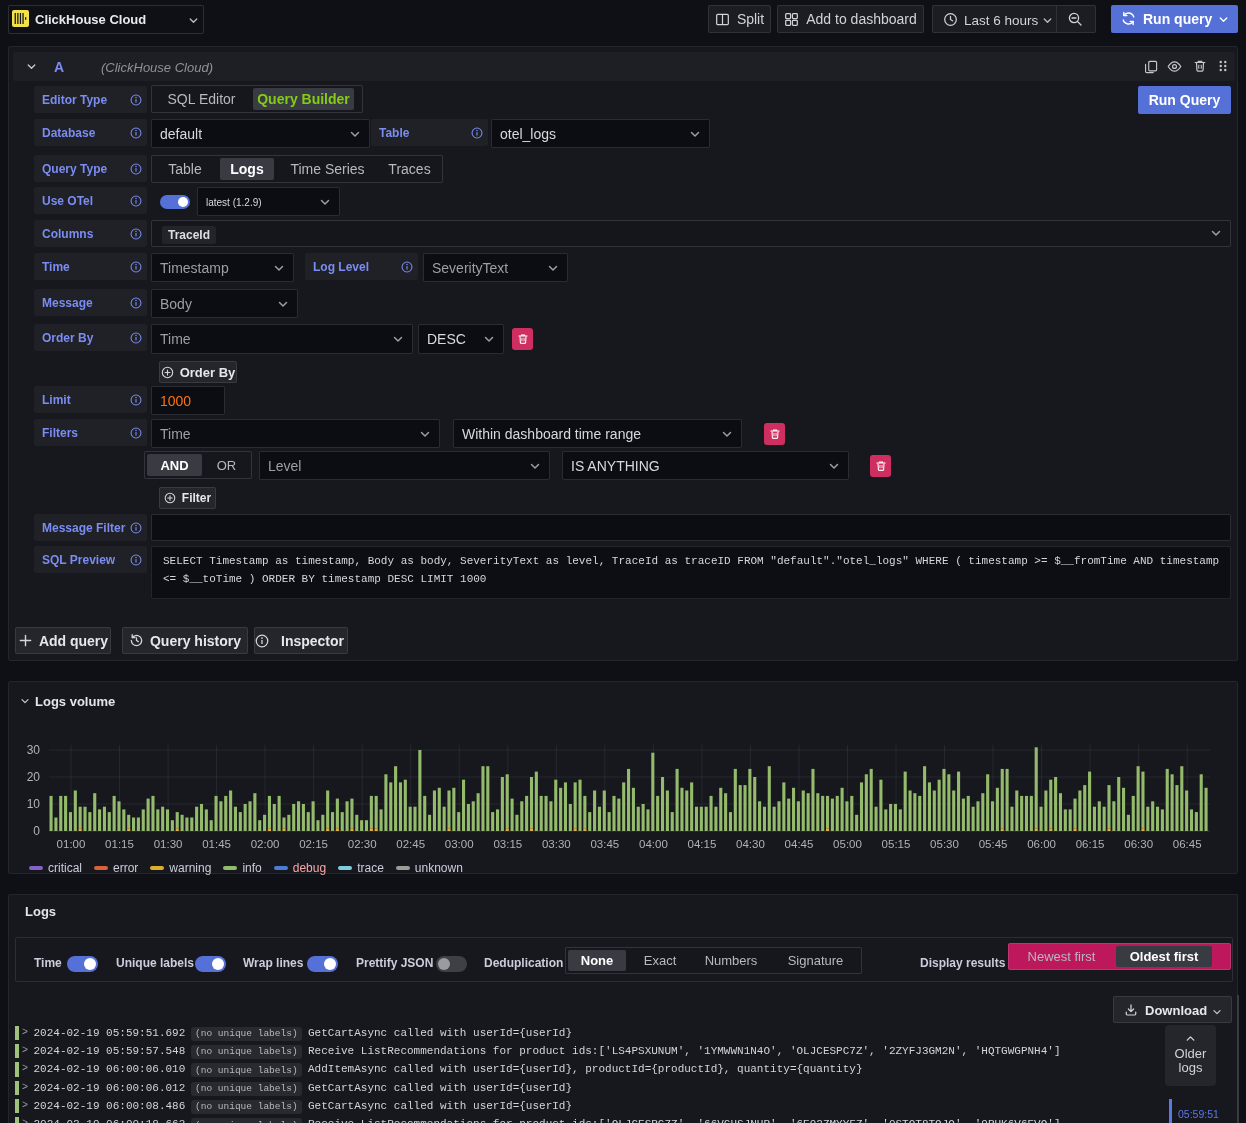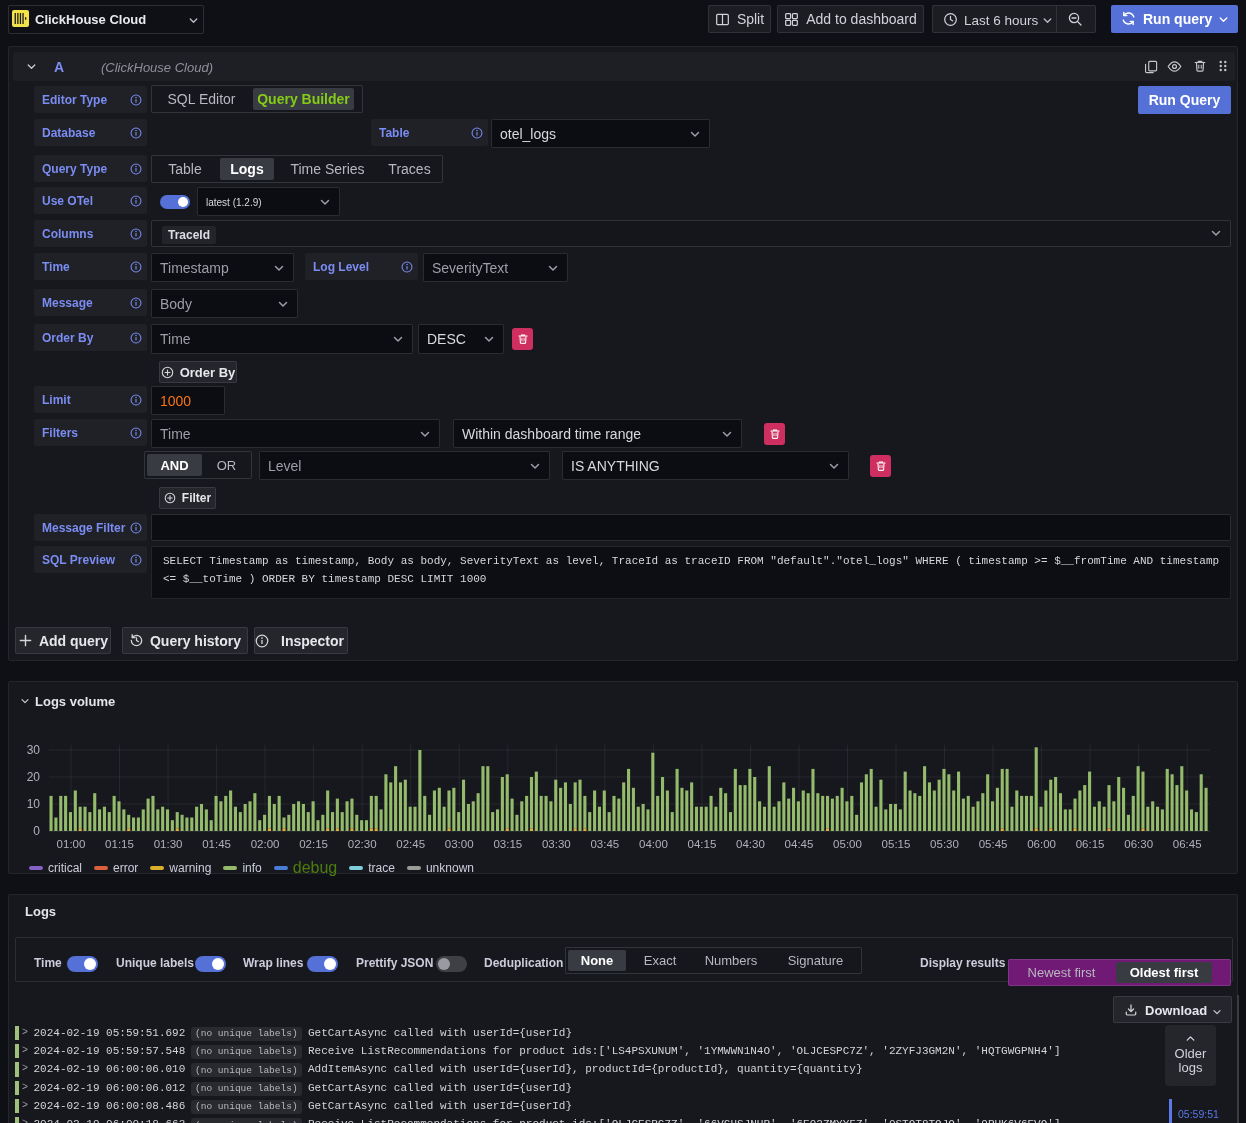--- a/index.html
+++ b/index.html
@@ -101,20 +101,26 @@
       <span style="color:#b7b8c0;width:99px;display:flex;align-items:center;justify-content:center;font-size:14px;white-space:nowrap;box-sizing:border-box">SQL Editor</span>
       <span style="background:#393b43;color:#84cc16;font-weight:700;border-radius:2px;margin:2px;width:101px;display:flex;align-items:center;justify-content:center;font-size:14px;white-space:nowrap;box-sizing:border-box">Query Builder</span>
     </div>
     <div class="a" style="left:1129px;top:39px;width:93px;height:28px;background:#5571d8;border-radius:2px;display:flex;align-items:center;justify-content:center;color:#fff;font-size:14px;font-weight:600">Run Query</div>
     <div class="a" style="left:25px;top:72px;width:113px;height:27px;background:#1f2127;border-radius:2px;">
       <span style="position:absolute;left:8px;top:50%;transform:translateY(-50%);color:#7b8cf2;font-size:12px;font-weight:700;white-space:nowrap">Database</span>
       <span style="position:absolute;right:5px;top:50%;transform:translateY(-50%);line-height:0"><svg width="12" height="12" viewBox="0 0 16 16" fill="none">
           <circle cx="8" cy="8" r="6.6" stroke="#7b8cf2" stroke-width="1.4"></circle>
           <rect x="7.25" y="6.8" width="1.5" height="4.6" fill="#7b8cf2"></rect>
           <circle cx="8" cy="4.6" r="1" fill="#7b8cf2"></circle>
+        </svg></span>
+    </div>
+    <div class="a" style="left:142px;top:72px;width:217px;height:27px;background:#0c0d12;border:1px solid rgba(204,204,220,0.16);border-radius:2px;">
+      <span style="position:absolute;left:8px;top:50%;transform:translateY(-50%);color:#d8d9de;font-size:14px;white-space:nowrap">default</span>
+      <span style="position:absolute;right:7px;top:50%;margin-top:-7px"><svg width="14" height="14" viewBox="0 0 16 16">
+          <path d="M4 6.2l4 4 4-4" fill="none" stroke="#9d9ea6" stroke-width="1.7" stroke-linecap="round" stroke-linejoin="round"></path>
         </svg></span>
     </div>
     <div class="a" style="left:362px;top:72px;width:117px;height:27px;background:#1f2127;border-radius:2px;">
       <span style="position:absolute;left:8px;top:50%;transform:translateY(-50%);color:#7b8cf2;font-size:12px;font-weight:700;white-space:nowrap">Table</span>
       <span style="position:absolute;right:5px;top:50%;transform:translateY(-50%);line-height:0"><svg width="12" height="12" viewBox="0 0 16 16" fill="none">
           <circle cx="8" cy="8" r="6.6" stroke="#7b8cf2" stroke-width="1.4"></circle>
           <rect x="7.25" y="6.8" width="1.5" height="4.6" fill="#7b8cf2"></rect>
           <circle cx="8" cy="4.6" r="1" fill="#7b8cf2"></circle>
         </svg></span>
     </div>
@@ -688,21 +694,21 @@
         <span style="width:14px;height:4px;border-radius:2px;background:#d9603b"></span>
         <span style="color:#ccccdc;font-size:12px">error</span>
       </span><span style="display:inline-flex;align-items:center;gap:5px;margin-right:12px">
         <span style="width:14px;height:4px;border-radius:2px;background:#d9af2b"></span>
         <span style="color:#ccccdc;font-size:12px">warning</span>
       </span><span style="display:inline-flex;align-items:center;gap:5px;margin-right:12px">
         <span style="width:14px;height:4px;border-radius:2px;background:#94ba6b"></span>
         <span style="color:#ccccdc;font-size:12px">info</span>
       </span><span style="display:inline-flex;align-items:center;gap:5px;margin-right:12px">
         <span style="width:14px;height:4px;border-radius:2px;background:#4a7cd6"></span>
-        <span style="color:#4d7c0f;font-size:16px">debug</span>
+        <span style="color:#fca5a5;font-size:12px">debug</span>
       </span><span style="display:inline-flex;align-items:center;gap:5px;margin-right:12px">
         <span style="width:14px;height:4px;border-radius:2px;background:#7fccdd"></span>
         <span style="color:#ccccdc;font-size:12px">trace</span>
       </span><span style="display:inline-flex;align-items:center;gap:5px;margin-right:12px">
         <span style="width:14px;height:4px;border-radius:2px;background:#9b9b98"></span>
         <span style="color:#ccccdc;font-size:12px">unknown</span>
       </span></div>
   </div>
 <div class="a" style="left:8px;top:894px;width:1230px;height:229px;background:#16181d;border:1px solid #24262b;border-radius:2px 2px 0 0;border-bottom:none;box-sizing:border-box">
     <span class="a" style="left:16px;top:9px;color:#e4e4ea;font-size:13px;font-weight:700">Logs</span>
@@ -724,21 +730,21 @@
       <div style="position:absolute;left:2px;top:2px;width:12px;height:12px;background:#9a9ba1;border-radius:50%"></div>
     </div>
     <span class="a" style="left:475px;top:61px;color:#ccccdc;font-size:12px;font-weight:600;white-space:nowrap">Deduplication</span>
     <div class="a" style="left:556px;top:52px;width:297px;height:27px;background:#15171c;border:1px solid rgba(204,204,220,0.16);border-radius:2px;display:flex;box-sizing:border-box">
       <span style="background:#393b43;color:#fff;font-weight:700;border-radius:2px;margin:2px;width:58px;display:flex;align-items:center;justify-content:center;font-size:13px;white-space:nowrap;box-sizing:border-box">None</span>
       <span style="color:#b7b8c0;width:64px;display:flex;align-items:center;justify-content:center;font-size:13px;white-space:nowrap;box-sizing:border-box">Exact</span>
       <span style="color:#b7b8c0;width:78px;display:flex;align-items:center;justify-content:center;font-size:13px;white-space:nowrap;box-sizing:border-box">Numbers</span>
       <span style="color:#b7b8c0;width:91px;display:flex;align-items:center;justify-content:center;font-size:13px;white-space:nowrap;box-sizing:border-box">Signature</span>
     </div>
     <span class="a" style="left:911px;top:61px;color:#ccccdc;font-size:12px;font-weight:600;white-space:nowrap">Display results</span>
-    <div class="a" style="left:999px;top:64px;width:223px;height:27px;background:#701a75;border:1px solid rgba(204,204,220,0.16);border-radius:2px;display:flex;box-sizing:border-box">
+    <div class="a" style="left:999px;top:48px;width:223px;height:27px;background:#be185d;border:1px solid rgba(204,204,220,0.16);border-radius:2px;display:flex;box-sizing:border-box">
       <span style="color:#b7b8c0;width:105px;display:flex;align-items:center;justify-content:center;font-size:13px;white-space:nowrap;box-sizing:border-box">Newest first</span>
       <span style="background:#393b43;color:#fff;font-weight:700;border-radius:2px;margin:2px;width:96px;display:flex;align-items:center;justify-content:center;font-size:13px;white-space:nowrap;box-sizing:border-box">Oldest first</span>
     </div>
     <div class="a" style="left:1104px;top:101px;width:119px;height:27px;background:#24262c;border:1px solid rgba(204,204,220,0.12);border-radius:2px;box-sizing:border-box">
       <span class="a" style="left:10px;top:6px;line-height:0"><svg width="14" height="14" viewBox="0 0 16 16" fill="none">
           <path d="M8 2.2v7.4M5 6.8l3 3 3-3" stroke="#d5d6db" stroke-width="1.4" stroke-linecap="round" stroke-linejoin="round"></path>
           <path d="M2.6 10.5v2.2a1 1 0 001 1h8.8a1 1 0 001-1v-2.2" stroke="#d5d6db" stroke-width="1.4" stroke-linecap="round"></path>
         </svg></span>
       <span class="a" style="left:31px;top:6px;color:#e6e6ec;font-size:13px;font-weight:600">Download</span>
       <span class="a" style="left:97px;top:7px"><svg width="12" height="12" viewBox="0 0 16 16">

